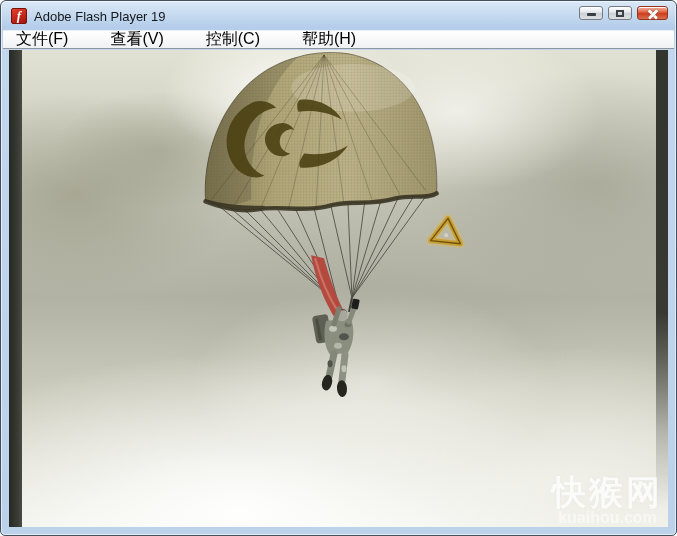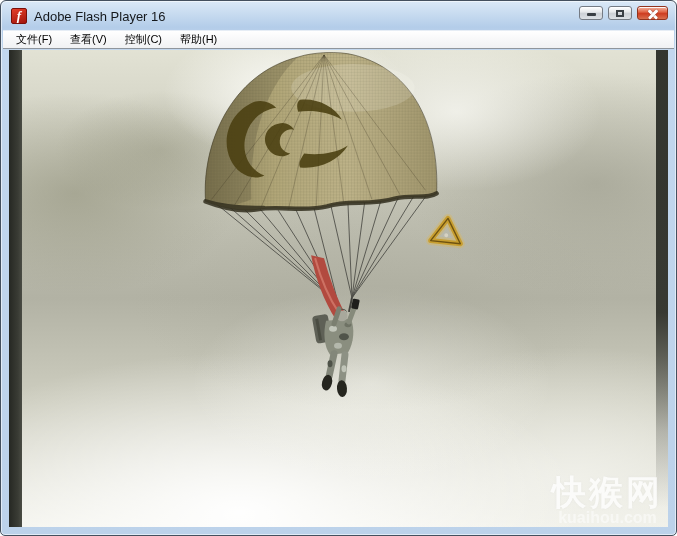--- a/index.html
+++ b/index.html
@@ -51,21 +51,21 @@
   .glyph-close-a { transform:rotate(45deg); }
   .glyph-close-b { transform:rotate(-45deg); }
 
   
   .menubar {
     position:absolute; top:29px; left:2px; right:2px; height:19px;
     background:linear-gradient(180deg,#ffffff,#f0f1f3);
     border-top:1px solid #e6edf5;
     border-bottom:1px solid #8f959c;
     display:flex; align-items:center; padding-left:4px;
-    font-size:11px; color:#000;
+    font-size:16px; color:#000;gap:24px;
   }
   .menu-item { padding:1px 9px; cursor:default; }
 
   
   .stage {
     position:absolute; left:8px; right:8px; top:49px; bottom:8px;
     overflow:hidden; background:#c0c0b2;
   }
   .sky {
     position:absolute; inset:0;
@@ -99,21 +99,21 @@
   .wm-name { font-size:34px; font-weight:bold; letter-spacing:3px; opacity:.78; text-shadow:0 0 2px rgba(200,200,200,.4); }
   .wm-url  { font-size:16px; font-weight:bold; opacity:.5; }
 </style>
 </head>
 <body>
 
 <div class="window">
 
   <div class="titlebar">
     <div class="app-icon">f</div>
-    <div class="title-text">Adobe Flash Player 16</div>
+    <div class="title-text">Adobe Flash Player 19</div>
     <div class="win-controls">
       <div class="win-btn">
         <span class="glyph-min"></span>
       </div>
       <div class="win-btn">
         <span class="glyph-max"></span>
       </div>
       <div class="win-btn close">
         <span class="glyph-close-a"></span>
         <span class="glyph-close-b"></span>

